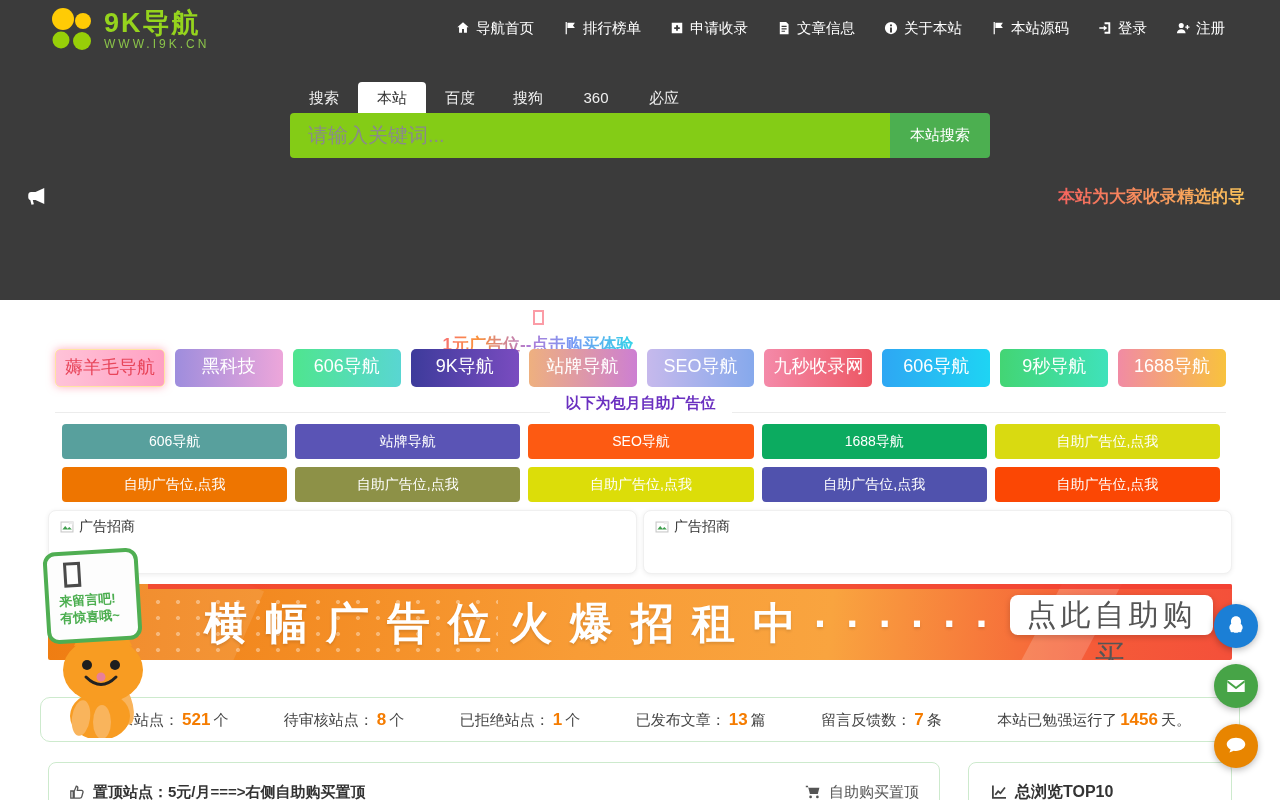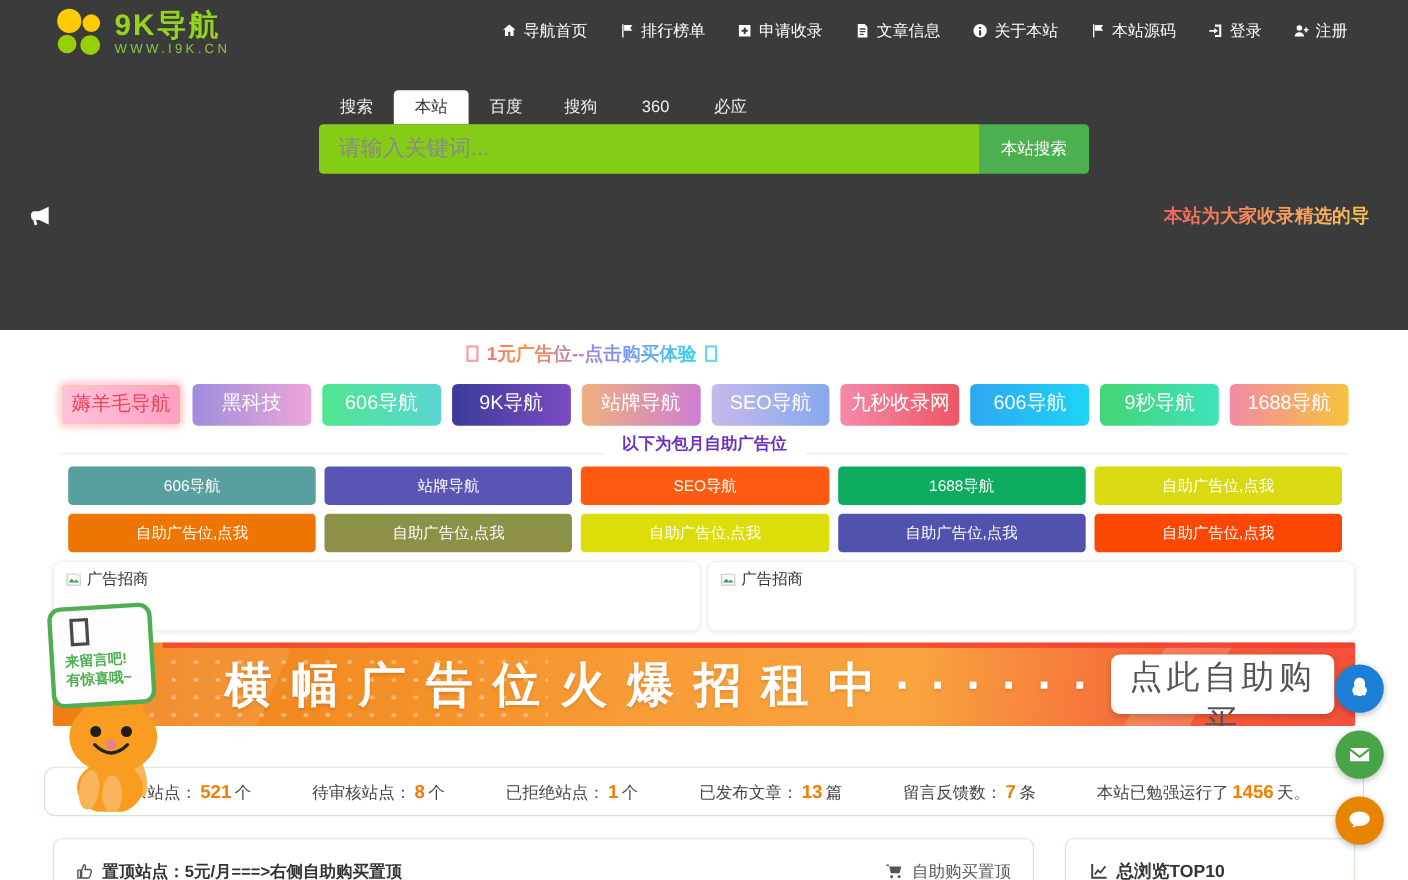--- a/index.html
+++ b/index.html
@@ -21,21 +21,21 @@
   .tab.active { background:#fff; color:#333; border-radius:4px 4px 0 0; }
   .search-input { position:absolute; left:290px; top:113px; width:600px; height:45px; background:#84cc16; border:none; outline:none; border-radius:4px 0 0 4px; padding:0 18px; font-size:20px; color:#555; font-family:inherit; }
   .search-input::placeholder { color:#8a8a8a; }
   .search-btn { position:absolute; left:890px; top:113px; width:100px; height:45px; background:#4caf50; color:#fff; border:none; border-radius:0 4px 4px 0; font-size:15px; cursor:pointer; font-family:inherit;text-align:center; }
 
   .horn { position:absolute; left:27px; top:186px; width:20px; height:20px; fill:#fff; }
   .marquee { position:absolute; left:1058px; top:185px; font-size:17px; font-weight:bold; white-space:nowrap;
              background:linear-gradient(90deg,#f4635e,#fbc35a); -webkit-background-clip:text; background-clip:text; color:transparent; }
 
   
-  .promo-title { position:absolute; left:0; top:310px; width:1076px; display:flex; justify-content:center; align-items:center; gap:8px; }
+  .promo-title { position:absolute; left:0; top:310px; width:1076px; display:flex; justify-content:center; align-items:center; gap:8px;flex-direction:column; }
   .promo-title .txt { font-size:17px; font-weight:bold;
       background:linear-gradient(90deg,#f87171,#fb923c 18%,#b07bd6 45%,#7a9bf5 68%,#34d3e8); -webkit-background-clip:text; background-clip:text; color:transparent; }
   .tofu { display:inline-block; width:11px; height:15px; border:2px solid #fb9ca6; }
   .tofu.cyan { border-color:#5fd9ec; }
 
   
   .pills { position:absolute; left:55px; top:349px; width:1171px; display:flex; gap:10px; }
   .pill { flex:1; height:38px; line-height:34px; text-align:center; border-radius:5px; font-size:18px; color:#fff; text-decoration:none; cursor:pointer; }
 
   .divider { position:absolute; left:55px; top:394px; width:1171px; display:flex; align-items:flex-end; gap:16px; color:#6a30c0; font-size:15px; font-weight:bold; }
@@ -52,21 +52,21 @@
 
   
   .banner { position:absolute; left:48px; top:584px; width:1184px; height:76px; border-radius:2px; overflow:hidden; z-index:2;
             background:linear-gradient(95deg,#ef7d12 0%,#f89c36 45%,#f9a43f 66%,#f55b38 88%,#f4503a 100%); cursor:pointer; }
   .banner-topline { position:absolute; top:0; left:100px; right:0; height:5px; background:rgba(242,63,51,.85); }
   .banner-dots { position:absolute; left:20px; top:10px; width:430px; height:58px; opacity:.45;
                  background-image:radial-gradient(rgba(255,255,255,.8) 2px,transparent 2.6px); background-size:20px 16px; }
   .banner-stripe { position:absolute; left:40px; top:-30px; width:150px; height:160px; background:rgba(255,255,255,.1); transform:rotate(24deg); }
   .banner-chev { position:absolute; left:990px; top:-20px; width:60px; height:130px; background:rgba(255,255,255,.18); transform:skewX(-28deg); }
   .banner-text { position:absolute; left:108px; top:0; height:76px; line-height:78px; color:#fff; font-size:43px; font-weight:bold; letter-spacing:18px; white-space:nowrap; text-shadow:0 2px 3px rgba(0,0,0,.12);margin-left:48px; }
-  .banner-btn { position:absolute; left:962px; top:11px; width:203px; height:54px; background:#fff; border:none; border-radius:8px; font-size:30px; letter-spacing:4px; color:#555; box-shadow:0 2px 6px rgba(0,0,0,.18); cursor:pointer; font-family:inherit; }
+  .banner-btn { position:absolute; left:962px; top:11px; width:203px; height:40px; background:#fff; border:none; border-radius:8px; font-size:30px; letter-spacing:4px; color:#555; box-shadow:0 2px 6px rgba(0,0,0,.18); cursor:pointer; font-family:inherit; }
 
   
   .cat { position:absolute; left:52px; top:620px; z-index:4; }
   .bubble { position:absolute; left:45px; top:550px; width:95px; height:92px; background:#fdfdfd; border:4px solid #4fae52; border-radius:12px; transform:rotate(-3.5deg); z-index:5; padding:5px 0 0 10px; }
   .bubble .tofu-big { display:block; width:17px; height:25px; border:3px solid #4a4a4a; margin:2px 0 5px 6px; }
   .bubble .bline { font-size:13px; font-weight:bold; color:#4cae50; line-height:17px; }
 
   
   .stats { position:absolute; left:40px; top:697px; width:1200px; height:45px; background:#fff; border:1.5px solid #cdeacd; border-radius:10px; display:flex; align-items:center; justify-content:space-between; padding:0 48px; z-index:3; }
   .stat { font-size:15px; color:#444; white-space:nowrap; }

